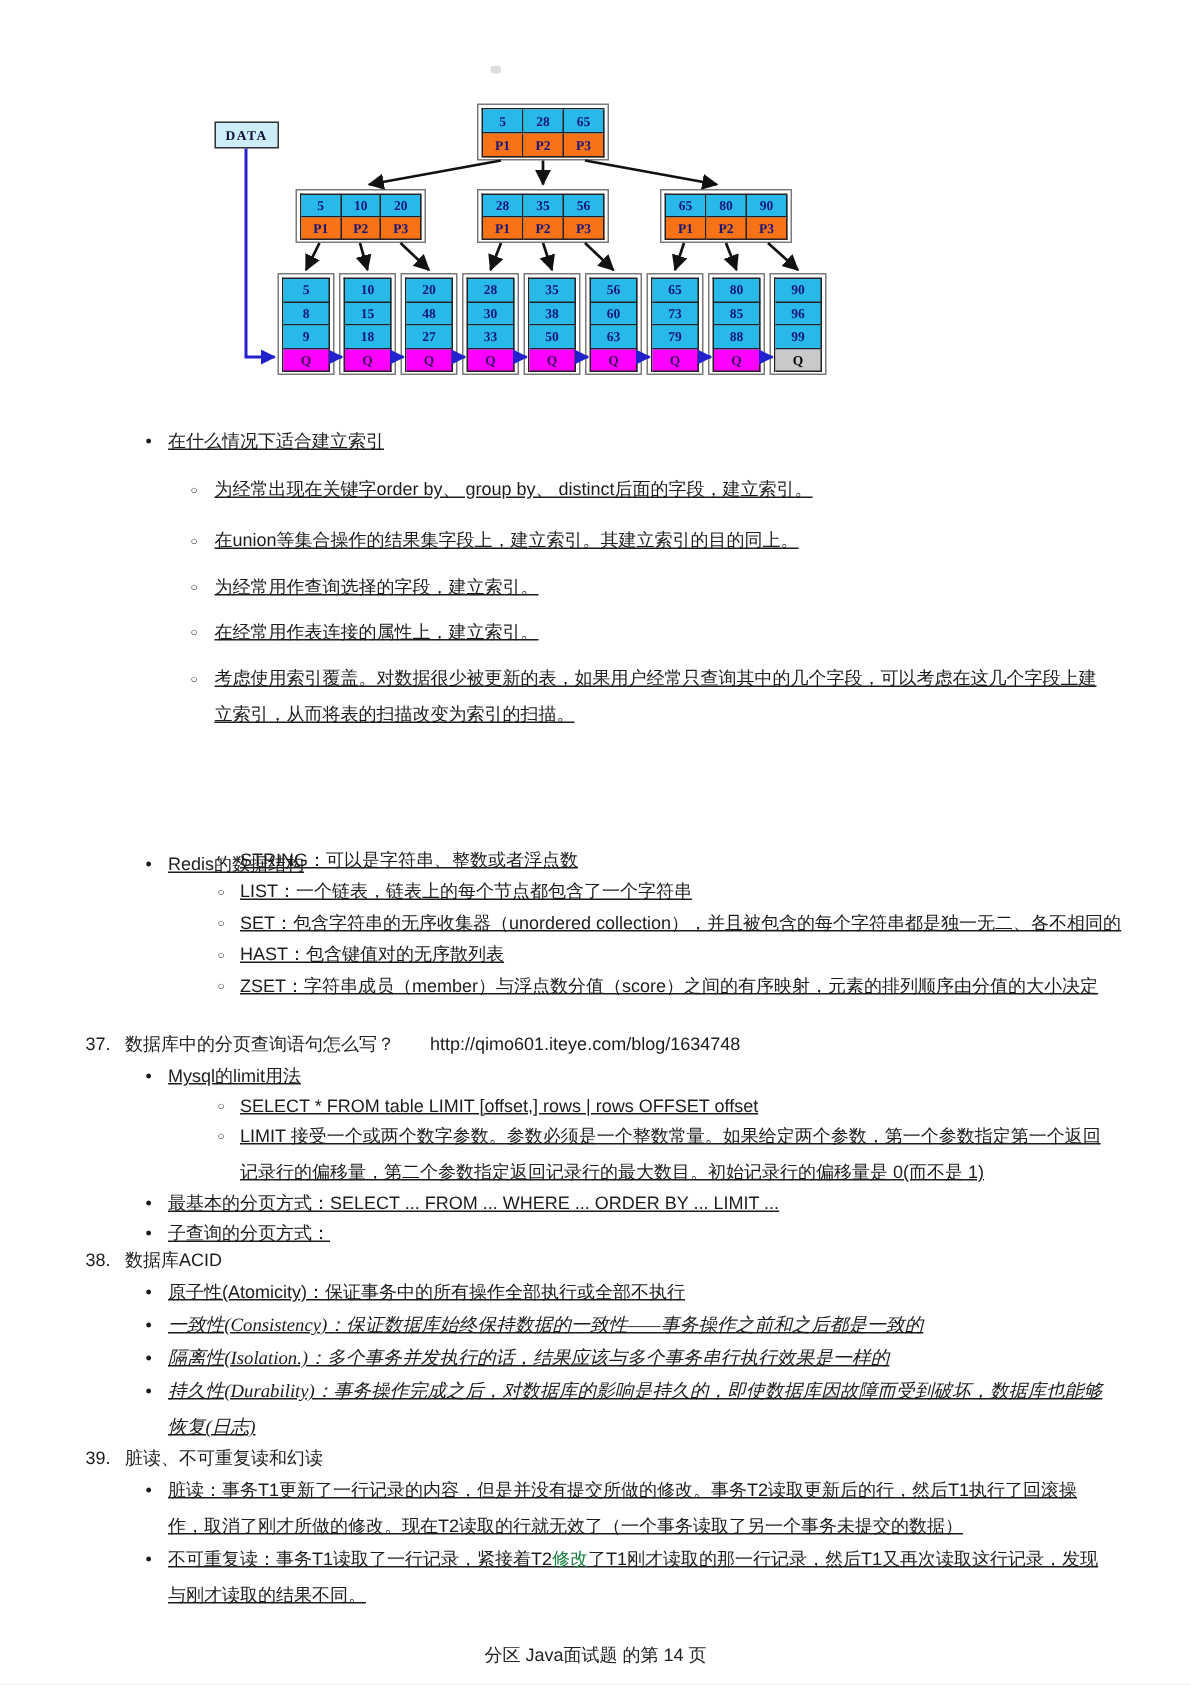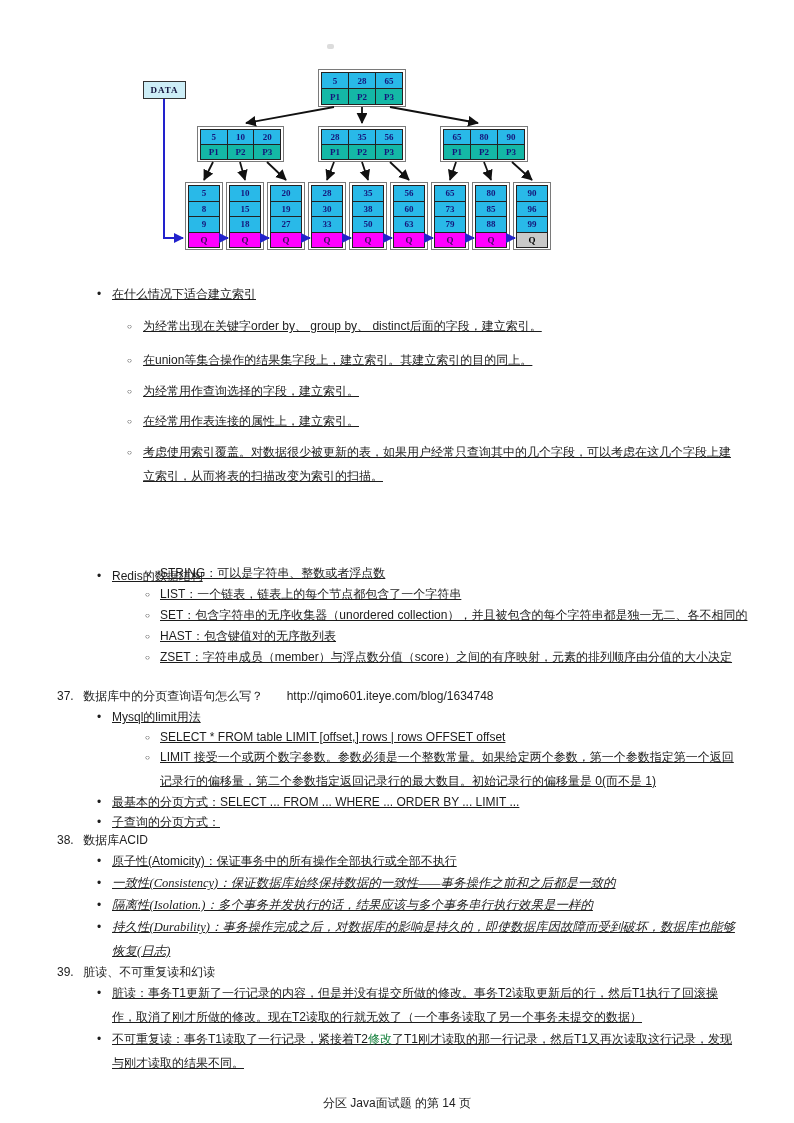--- a/index.html
+++ b/index.html
@@ -22,21 +22,21 @@
   
   .diagram-svg{position:absolute;left:140px;top:62px;pointer-events:none;}
   .nodebox{position:absolute;background:#fff;border:1px solid #7a7a7a;padding:2px;box-sizing:border-box;}
   .grid2x3{display:grid;grid-template-columns:1fr 1fr 1fr;grid-template-rows:1fr 1fr;
            height:100%;border-top:1px solid #222;border-left:1px solid #222;}
   .lstack{display:flex;flex-direction:column;height:100%;border-top:1px solid #222;border-left:1px solid #222;}
   .cell{border-right:1px solid #222;border-bottom:1px solid #222;display:flex;align-items:center;justify-content:center;
         font-family:"Liberation Serif","DejaVu Serif",serif;font-weight:bold;font-size:9px;color:#15157a;}
   .lstack .cell{flex:1;}
   .kcell{background:#29b9e8;}
-  .pcell{background:#14b8a6;}
+  .pcell{background:#f97316;}
   .qcell{background:#ff00ff;color:#3a0a5e;}
   .qcell.gray{background:#c9c9c9;color:#000;}
   .databox{position:absolute;left:143px;top:81px;width:43px;height:18px;background:#cdeef7;border:1px solid #333;
            display:flex;align-items:center;justify-content:center;box-sizing:border-box;
            font-family:"Liberation Serif","DejaVu Serif",serif;font-weight:bold;font-size:9px;letter-spacing:1px;color:#10103a;}
   .stray{position:absolute;left:327px;top:44px;width:7px;height:5px;background:#dcdcdc;border-radius:2px;}
 </style>
 </head>
 <body>
 
@@ -102,21 +102,21 @@
     <div class="lstack">
       <span class="cell kcell">10</span>
       <span class="cell kcell">15</span>
       <span class="cell kcell">18</span>
       <span class="cell qcell">Q</span>
     </div>
   </div>
   <div class="nodebox" style="left:267px;top:182px;width:38px;height:68px">
     <div class="lstack">
       <span class="cell kcell">20</span>
-      <span class="cell kcell">19</span>
+      <span class="cell kcell">48</span>
       <span class="cell kcell">27</span>
       <span class="cell qcell">Q</span>
     </div>
   </div>
   <div class="nodebox" style="left:308px;top:182px;width:38px;height:68px">
     <div class="lstack">
       <span class="cell kcell">28</span>
       <span class="cell kcell">30</span>
       <span class="cell kcell">33</span>
       <span class="cell qcell">Q</span>

